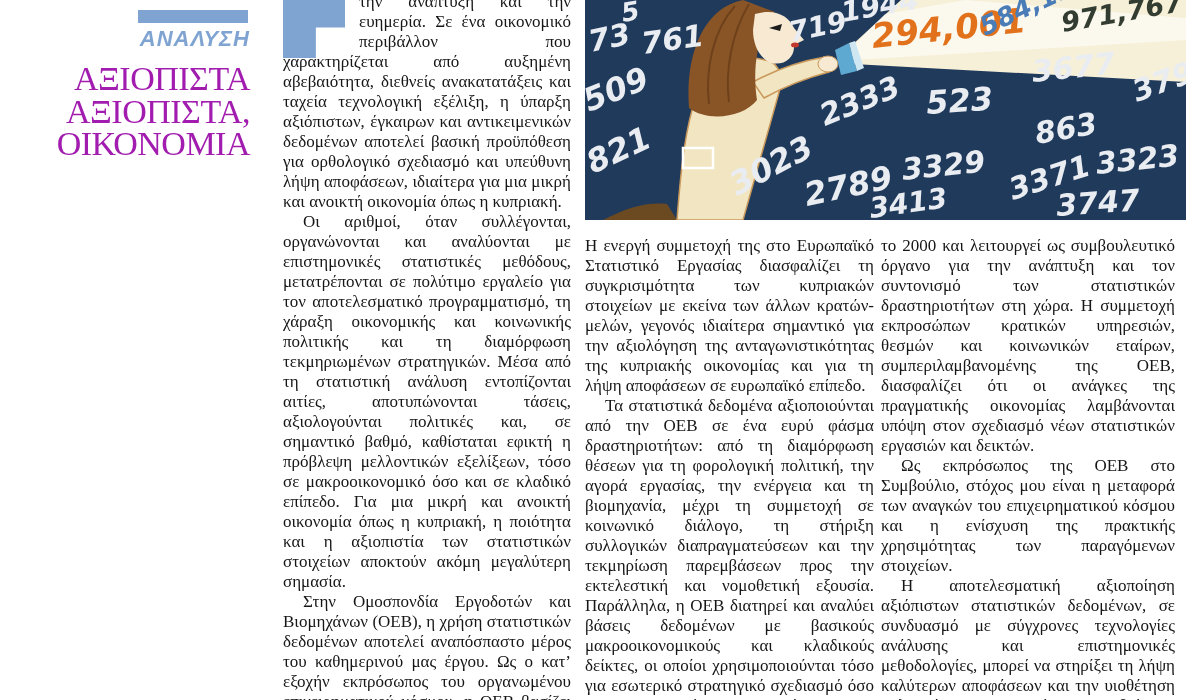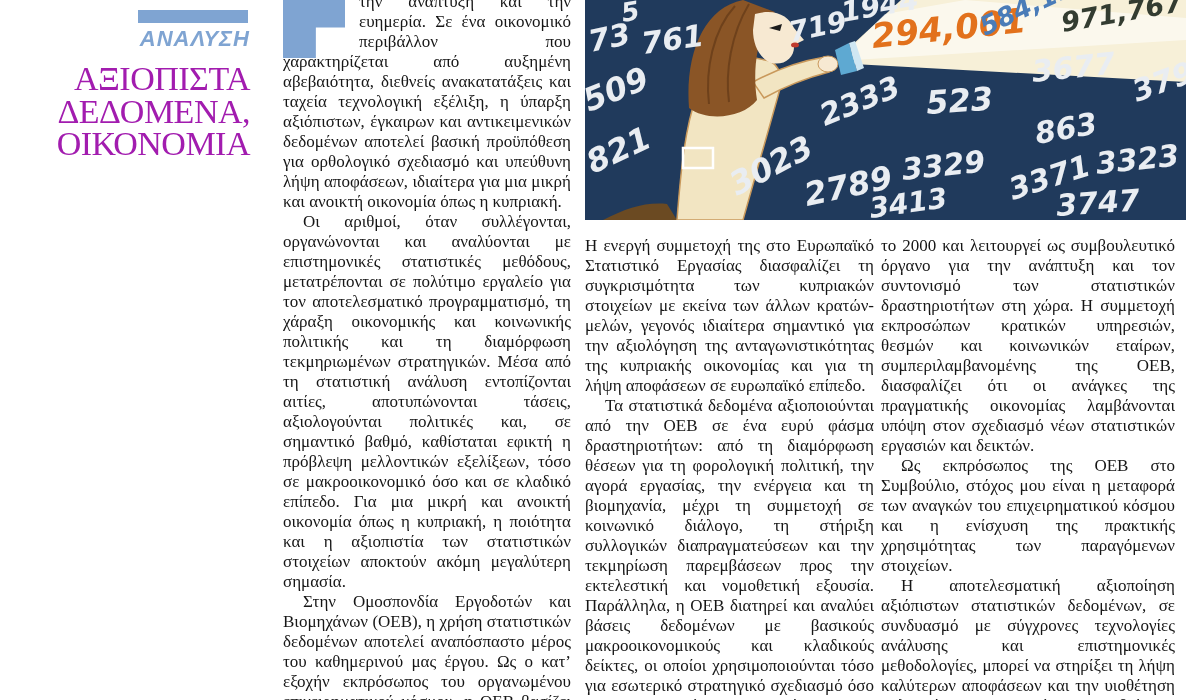--- a/index.html
+++ b/index.html
@@ -42,21 +42,21 @@
 </head>
 <body>
 
 <div class="page">
 
   <div class="masthead">
     <span class="analysis-bar" style="background: rgb(127, 164, 210);"></span>
     <span class="analysis-label" style="color: rgb(127, 164, 210);">ΑΝΑΛΥΣΗ</span>
     <h1 class="headline">
         <span>ΑΞΙΟΠΙΣΤΑ</span>
-        <span>ΔΕΔΟΜΕΝΑ,</span>
+        <span>ΑΞΙΟΠΙΣΤΑ,</span>
         <span>ΟΙΚΟΝΟΜΙΑ</span>
       </h1>
   </div>
 
   <div class="dropcap" style="background: rgb(127, 164, 210);"></div>
 
   <div class="col col1">
       <p><span class="dropcap-spacer"></span>την ανάπτυξη και την ευημερία. Σε ένα οικονομικό περιβάλλον που χαρακτηρίζεται από αυξημένη αβεβαιότητα, διεθνείς ανακατατάξεις και ταχεία τεχνολογική εξέλιξη, η ύπαρξη αξιόπιστων, έγκαιρων και αντικειμενικών δεδομένων αποτελεί βασική προϋπόθεση για ορθολογικό σχεδιασμό και υπεύθυνη λήψη αποφάσεων, ιδιαίτερα για μια μικρή και ανοικτή οικονομία όπως η κυπριακή.</p>
       <p class="indent">Οι αριθμοί, όταν συλλέγονται, οργανώνονται και αναλύονται με επιστημονικές στατιστικές μεθόδους, μετατρέπονται σε πολύτιμο εργαλείο για τον αποτελεσματικό προγραμματισμό, τη χάραξη οικονομικής και κοινωνικής πολιτικής και τη διαμόρφωση τεκμηριωμένων στρατηγικών. Μέσα από τη στατιστική ανάλυση εντοπίζονται αιτίες, αποτυπώνονται τάσεις, αξιολογούνται πολιτικές και, σε σημαντικό βαθμό, καθίσταται εφικτή η πρόβλεψη μελλοντικών εξελίξεων, τόσο σε μακροοικονομικό όσο και σε κλαδικό επίπεδο. Για μια μικρή και ανοικτή οικονομία όπως η κυπριακή, η ποιότητα και η αξιοπιστία των στατιστικών στοιχείων αποκτούν ακόμη μεγαλύτερη σημασία.</p>
       <p class="indent">Στην Ομοσπονδία Εργοδοτών και Βιομηχάνων (ΟΕΒ), η χρήση στατιστικών δεδομένων αποτελεί αναπόσπαστο μέρος του καθημερινού μας έργου. Ως ο κατ’ εξοχήν εκπρόσωπος του οργανωμένου επιχειρηματικού κόσμου, η ΟΕΒ βασίζει τις παρεμβάσεις, τις εισηγήσεις και τις θέσεις της σε αντικειμενικά και επαληθεύσιμα στοιχεία. Τα δεδομένα αυτά αντλούνται από κρατικές και ημικρατικές υπηρεσίες, όπως το Υπουργείο Οικονομικών, το Υπουργείο Εργασίας και Κοινωνικών Ασφαλίσεων, η Κεντρική Τράπεζα της Κύπρου, το Υφυπουργείο Τουρισμού και η Στατιστική Υπηρεσία.</p>

